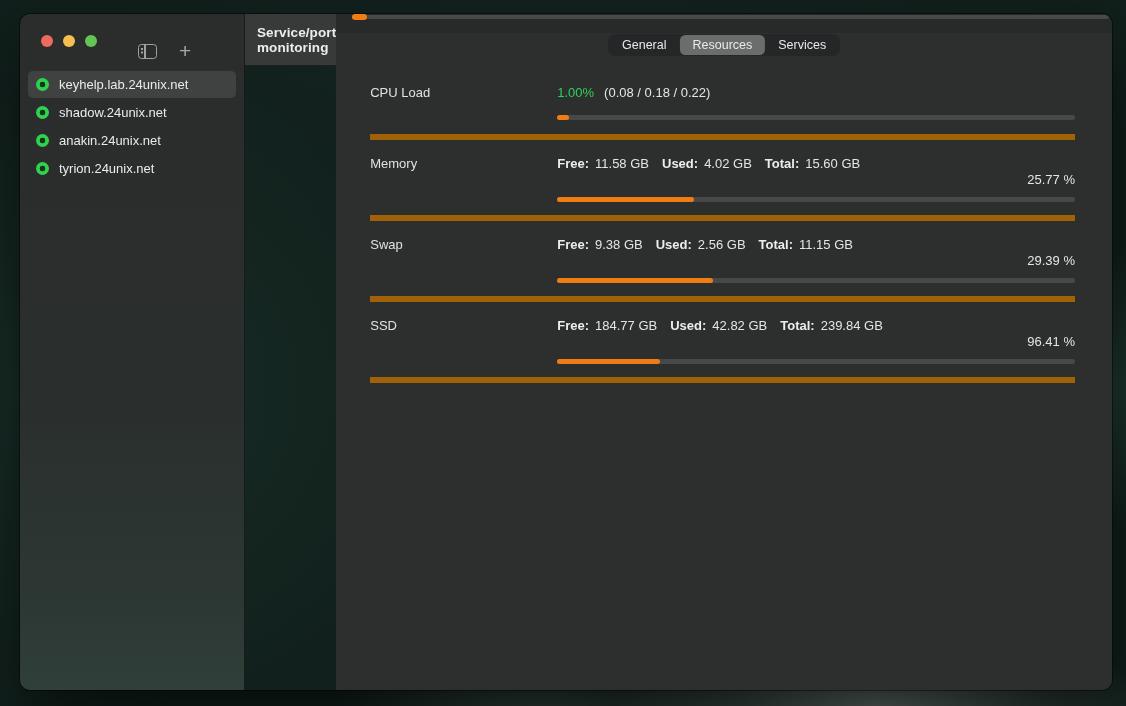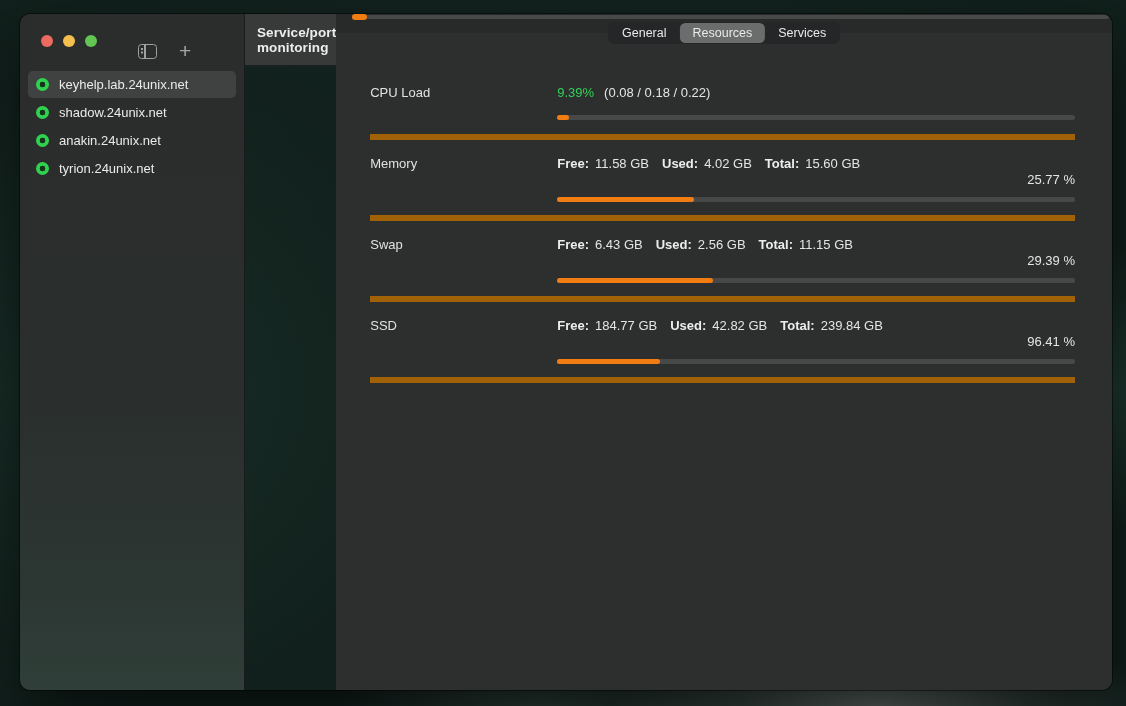--- a/index.html
+++ b/index.html
@@ -52,21 +52,21 @@
     height:52px;flex:0 0 52px;background:#383a3a;border-bottom:1px solid #1e2020;
     display:flex;align-items:center;padding-left:12px;box-sizing:border-box;
   }
   .title{color:#eceeee;font-size:13.5px;font-weight:700;letter-spacing:.1px;}
   .content{flex:1;position:relative;background:#2d2f2f;}
   .content::before{content:"";position:absolute;left:0;right:0;top:0;height:19px;background:#282a2a;}
   .topbar{position:absolute;top:1px;left:16px;right:3px;height:4px;border-radius:2px;background:var(--track);}
   .topbar .fill{position:absolute;left:0;top:-1px;height:6px;border-radius:3px;background:var(--accent);}
   
   .tabs{
-    position:absolute;top:8px;left:50%;transform:translateX(-50%);
+    position:absolute;top:20px;left:50%;transform:translateX(-50%);
     display:flex;background:#242627;border-radius:7px;padding:1px;
   }
   .tab{
     color:#e8e9e9;font-size:12.5px;height:20px;line-height:20px;
     padding:0 13px;border-radius:5.5px;white-space:nowrap;
   }
   .tab.sel{background:#6b6d6d;}
   
   .rows{position:relative;margin:71px 37px 0 34px;}
   .rrow{display:grid;grid-template-columns:187px 1fr;border-bottom:6px solid #a16207;}
@@ -126,36 +126,36 @@
         <span class="fill" style="width: 2%;"></span>
       </div>
       <div class="tabs">
           <span class="tab">General</span>
           <span class="tab sel">Resources</span>
           <span class="tab">Services</span>
         </div>
       <div class="rows">
           <div class="rrow first">
             <div class="rlabel">CPU Load</div>
-            <div class="rline"><span class="cpuval">9.39%</span><span class="cpudetail">(0.08 / 0.18 / 0.22)</span></div>
+            <div class="rline"><span class="cpuval">1.00%</span><span class="cpudetail">(0.08 / 0.18 / 0.22)</span></div>
             <div class="bar">
               <span class="fill" style="width: 2.2%;"></span>
             </div>
           </div>
           <div class="rrow std">
             <div class="rlabel">Memory</div>
             <div class="rline"><span class="k">Free:</span><span class="v">11.58 GB</span><span class="k">Used:</span><span class="v">4.02 GB</span><span class="k">Total:</span><span class="v">15.60 GB</span></div>
             <div class="pctline">25.77 %</div>
             <div class="bar">
               <span class="fill" style="width: 26.5%;"></span>
             </div>
           </div>
           <div class="rrow std">
             <div class="rlabel">Swap</div>
-            <div class="rline"><span class="k">Free:</span><span class="v">6.43 GB</span><span class="k">Used:</span><span class="v">2.56 GB</span><span class="k">Total:</span><span class="v">11.15 GB</span></div>
+            <div class="rline"><span class="k">Free:</span><span class="v">9.38 GB</span><span class="k">Used:</span><span class="v">2.56 GB</span><span class="k">Total:</span><span class="v">11.15 GB</span></div>
             <div class="pctline">29.39 %</div>
             <div class="bar">
               <span class="fill" style="width: 30.1%;"></span>
             </div>
           </div>
           <div class="rrow std">
             <div class="rlabel">SSD</div>
             <div class="rline"><span class="k">Free:</span><span class="v">184.77 GB</span><span class="k">Used:</span><span class="v">42.82 GB</span><span class="k">Total:</span><span class="v">239.84 GB</span></div>
             <div class="pctline">96.41 %</div>
             <div class="bar">

